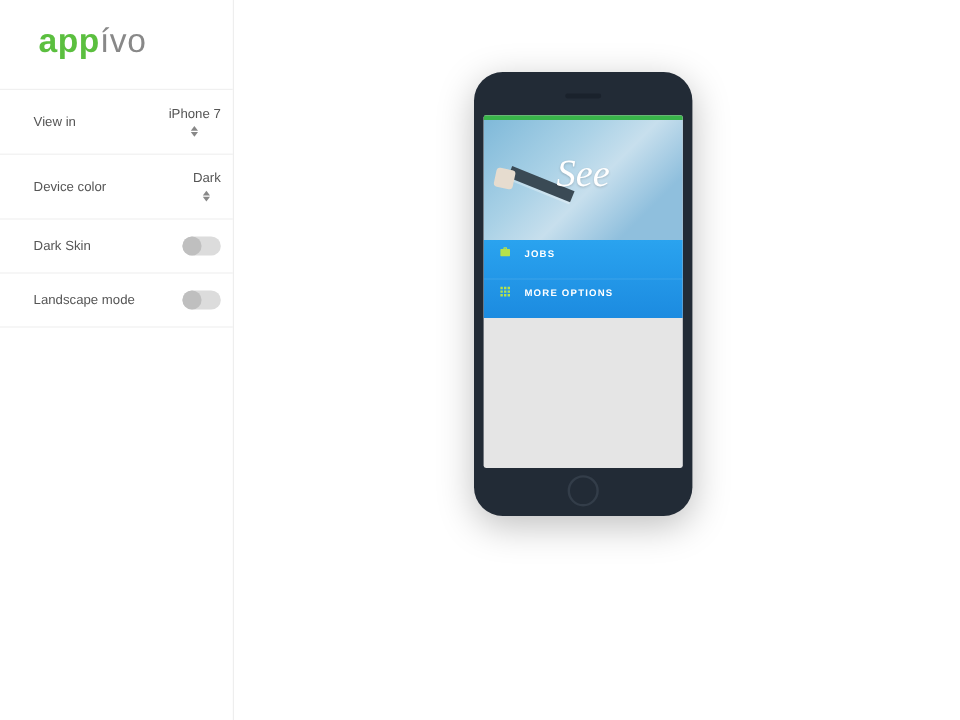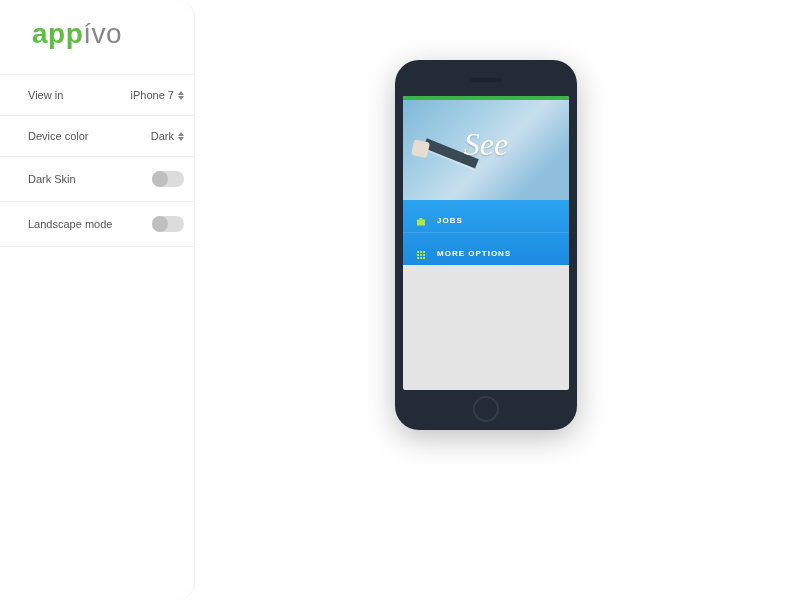--- a/index.html
+++ b/index.html
@@ -1,29 +1,29 @@
 <!DOCTYPE html>
 <html><head>
 <meta charset="utf-8">
 <style>
   * { box-sizing: border-box; margin: 0; padding: 0; }
   html, body { width: 800px; height: 600px; font-family: -apple-system, Helvetica, Arial, sans-serif; background: #fff; overflow: hidden; }
   .app { display: flex; width: 100%; height: 100%; }
 
   
-  .sidebar { width: 195px; border-right: 1px solid #eee; border-radius: 18px; }
+  .sidebar { width: 195px; border-right: 1px solid #eee; }
   .logo { padding: 18px 22px 24px 32px; }
   .logo-text { font-size: 28px; letter-spacing: 0.5px; font-weight: 400; }
   .logo-app { color: #5bbf3f; font-weight: 600; }
   .logo-ivo { color: #888; font-weight: 300; }
 
   .setting-row { display: flex; align-items: center; justify-content: space-between; padding: 14px 10px 14px 28px; border-top: 1px solid #f0f0f0; font-size: 11px; color: #555; }
   .setting-row:last-child { border-bottom: 1px solid #f0f0f0; }
   .setting-label { flex: 0 0 auto; }
-  .setting-control { display: flex; align-items: center; gap: 4px; color: #555; }
+  .setting-control { display: flex; align-items: center; gap: 4px; color: #555; flex-direction: column; }
   .select-val { font-size: 11px; }
   .sort-icon { display: inline-flex; flex-direction: column; gap: 1px; }
   .sort-icon::before, .sort-icon::after { content: ""; width: 0; height: 0; border-left: 3px solid transparent; border-right: 3px solid transparent; }
   .sort-icon::before { border-bottom: 4px solid #888; }
   .sort-icon::after  { border-top: 4px solid #888; }
 
   .toggle { width: 32px; height: 16px; background: #dcdcdc; border-radius: 10px; position: relative; }
   .toggle::after { content: ""; position: absolute; width: 16px; height: 16px; background: #bfbfbf; border-radius: 50%; top: 0; left: 0; }
 
   
@@ -32,21 +32,21 @@
   .phone::before { content: ""; position: absolute; top: 18px; left: 50%; transform: translateX(-50%); width: 30px; height: 4px; background: #1a222c; border-radius: 3px; }
   .home-btn { position: absolute; bottom: 8px; left: 50%; transform: translateX(-50%); width: 26px; height: 26px; border: 2px solid #333d49; border-radius: 50%; }
   .screen { position: absolute; top: 36px; left: 8px; right: 8px; bottom: 40px; background: #e5e5e5; border-radius: 2px; overflow: hidden; }
   .screen-topbar { height: 4px; background: #39b54a; }
   .hero { height: 100px; background: linear-gradient(135deg, #7fb9d9 0%, #a9d1e6 35%, #c7dfed 55%, #8fbfdd 80%); position: relative; }
   .hero-text { position: absolute; top: 26px; left: 50%; transform: translateX(-50%); font-family: "Brush Script MT", cursive; font-style: italic; font-size: 32px; color: #fff; text-shadow: 0 1px 2px rgba(0,0,0,0.2); }
   .squeegee { position: absolute; left: 22px; top: 38px; width: 56px; height: 10px; background: #3a4a55; transform: rotate(22deg); transform-origin: left center; box-shadow: 0 2px 0 rgba(255,255,255,0.3); }
   .squeegee::after { content:""; position:absolute; left:-10px; top:4px; width:16px; height:16px; background:#e6dccf; border-radius:3px; transform: rotate(-10deg); }
 
   .menu { background: linear-gradient(#2aa3ef, #1c8be0); }
-  .menu-item { display: flex; align-items: flex-start; gap: 10px; height: 31px; padding: 16px 12px; border-top: 1px solid rgba(255,255,255,0.12); font-size: 8px; letter-spacing: 1px; color: #fff; font-weight: 600; }
+  .menu-item { display: flex; align-items: flex-end; gap: 10px; height: 31px; padding: 16px 12px; border-top: 1px solid rgba(255,255,255,0.12); font-size: 8px; letter-spacing: 1px; color: #fff; font-weight: 600; }
   .menu-item:first-child { border-top: none; }
   .mi-icon { width: 12px; height: 12px; display: flex; align-items: center; justify-content: center; font-size: 11px; }
   .mi-icon svg { fill: #b6e24b; }
 </style>
 </head>
 <body>
 
 <div class="app">
   <aside class="sidebar">
     <div class="logo">

